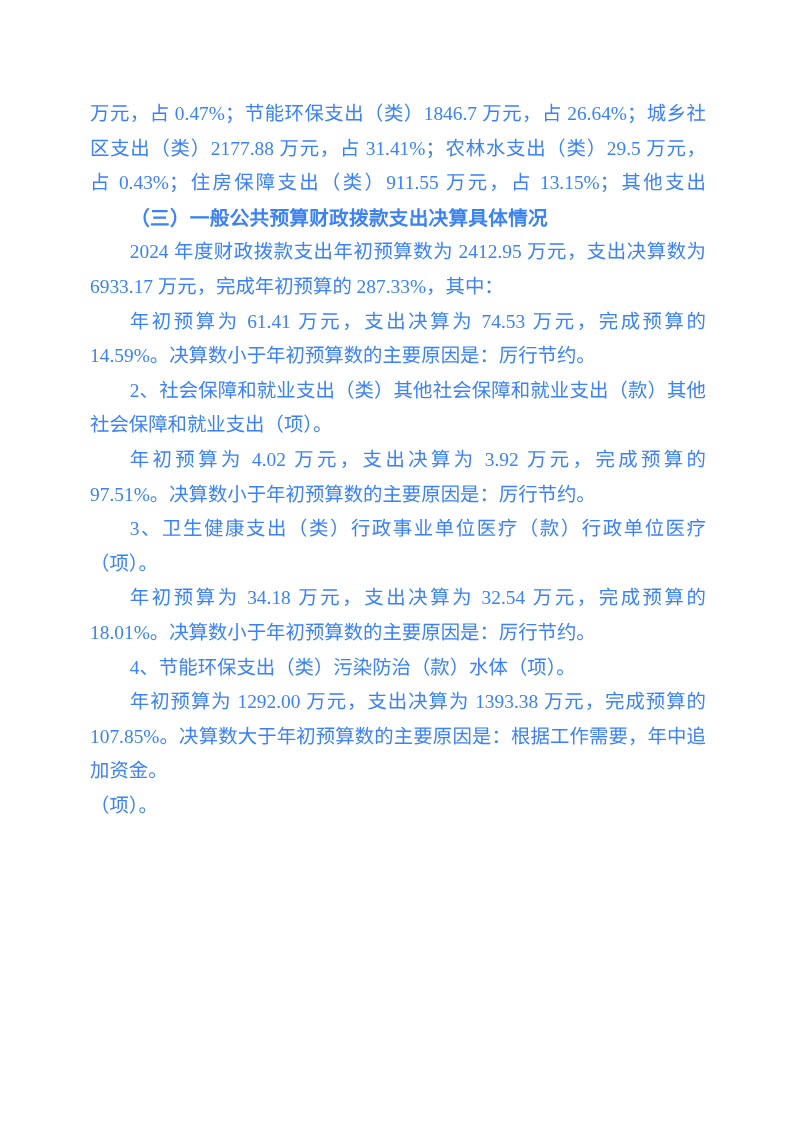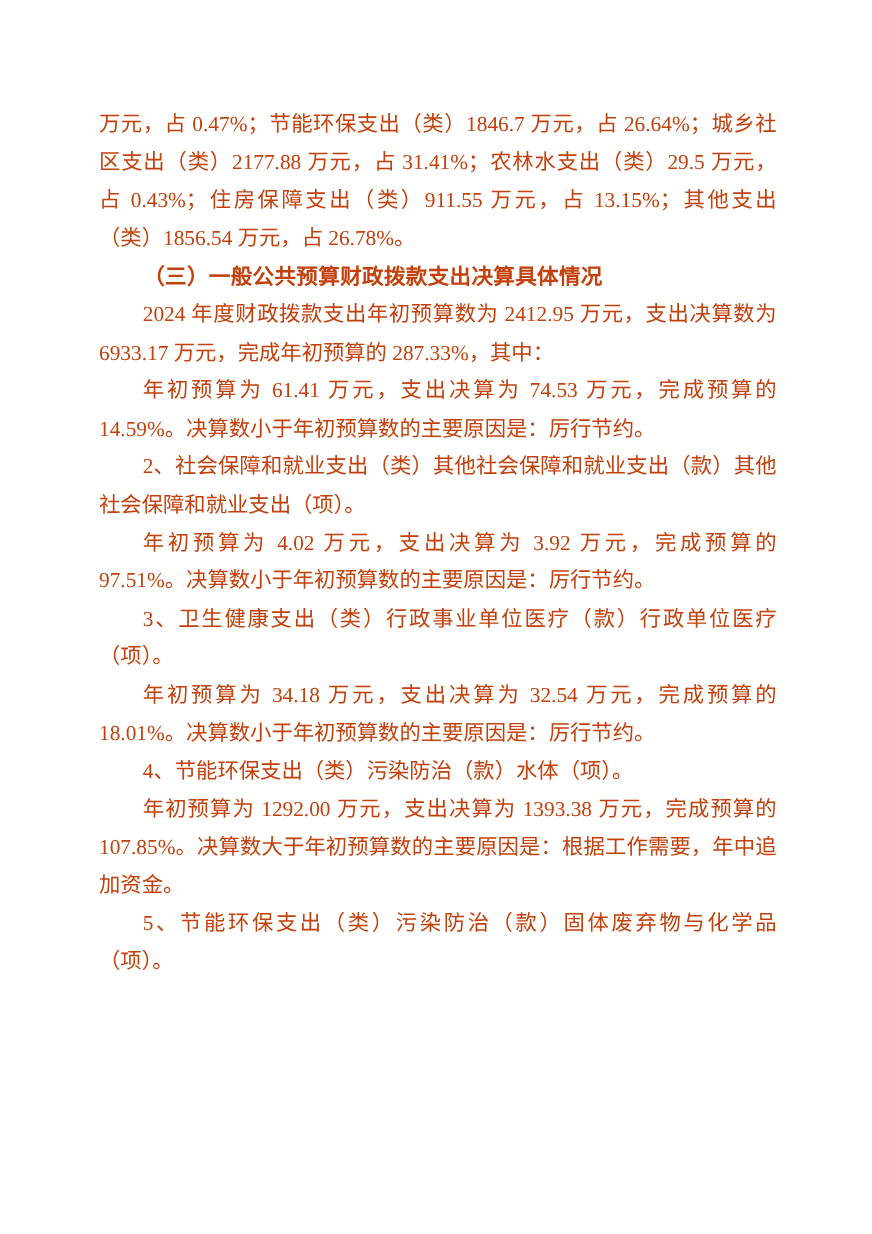--- a/index.html
+++ b/index.html
@@ -22,21 +22,21 @@
     width: 616px;
   }
   .para {
     margin: 0;
     padding: 0;
   }
   .line {
     height: 34.6px;
     line-height: 34.6px;
     font-size: 19.4px;
-    color: #c2410c;
+    color: #3b82f6;
     text-align: justify;
     text-justify: inter-character;
     overflow: hidden;
     white-space: normal;
   }
   .line.stretch {
     text-align-last: justify;
   }
   .line.indent {
     text-indent: 2.05em;
@@ -50,21 +50,20 @@
 </style>
 </head>
 <body>
 
 <div class="page">
   <main class="content">
       <div class="para">
         <div class="line stretch">万元，占 0.47%；节能环保支出（类）1846.7 万元，占 26.64%；城乡社</div>
         <div class="line stretch">区支出（类）2177.88 万元，占 31.41%；农林水支出（类）29.5 万元，</div>
         <div class="line stretch">占 0.43%；住房保障支出（类）911.55 万元，占 13.15%；其他支出</div>
-        <div class="line">（类）1856.54 万元，占 26.78%。</div>
       </div>
       <div class="para">
         <div class="line indent heading">（三）一般公共预算财政拨款支出决算具体情况</div>
       </div>
       <div class="para">
         <div class="line indent stretch">2024 年度财政拨款支出年初预算数为 2412.95 万元，支出决算数为</div>
         <div class="line">6933.17 万元，完成年初预算的 287.33%，其中：</div>
       </div>
       <div class="para">
         <div class="line indent stretch">年初预算为 61.41 万元，支出决算为 74.53 万元，完成预算的</div>
@@ -88,17 +87,16 @@
       </div>
       <div class="para">
         <div class="line indent">4、节能环保支出（类）污染防治（款）水体（项）。</div>
       </div>
       <div class="para">
         <div class="line indent stretch">年初预算为 1292.00 万元，支出决算为 1393.38 万元，完成预算的</div>
         <div class="line stretch">107.85%。决算数大于年初预算数的主要原因是：根据工作需要，年中追</div>
         <div class="line">加资金。</div>
       </div>
       <div class="para">
-        <div class="line indent stretch">5、节能环保支出（类）污染防治（款）固体废弃物与化学品</div>
         <div class="line">（项）。</div>
       </div>
     </main>
 </div>
 
 </body></html>

